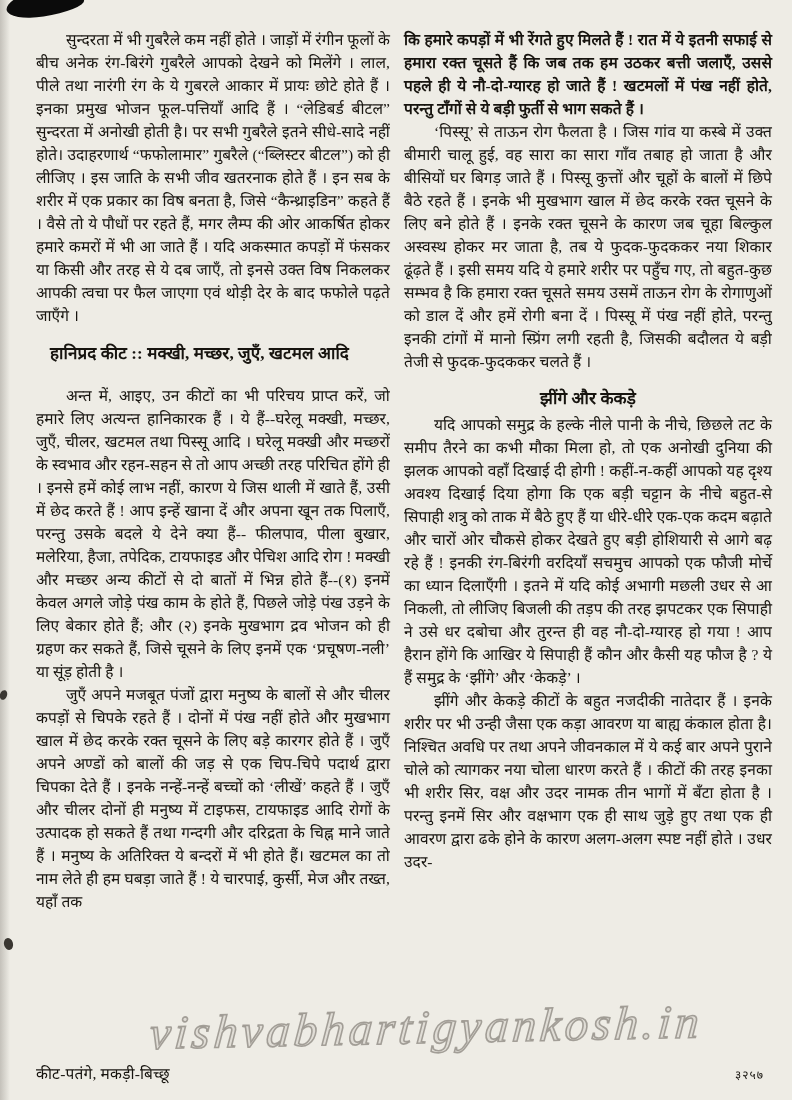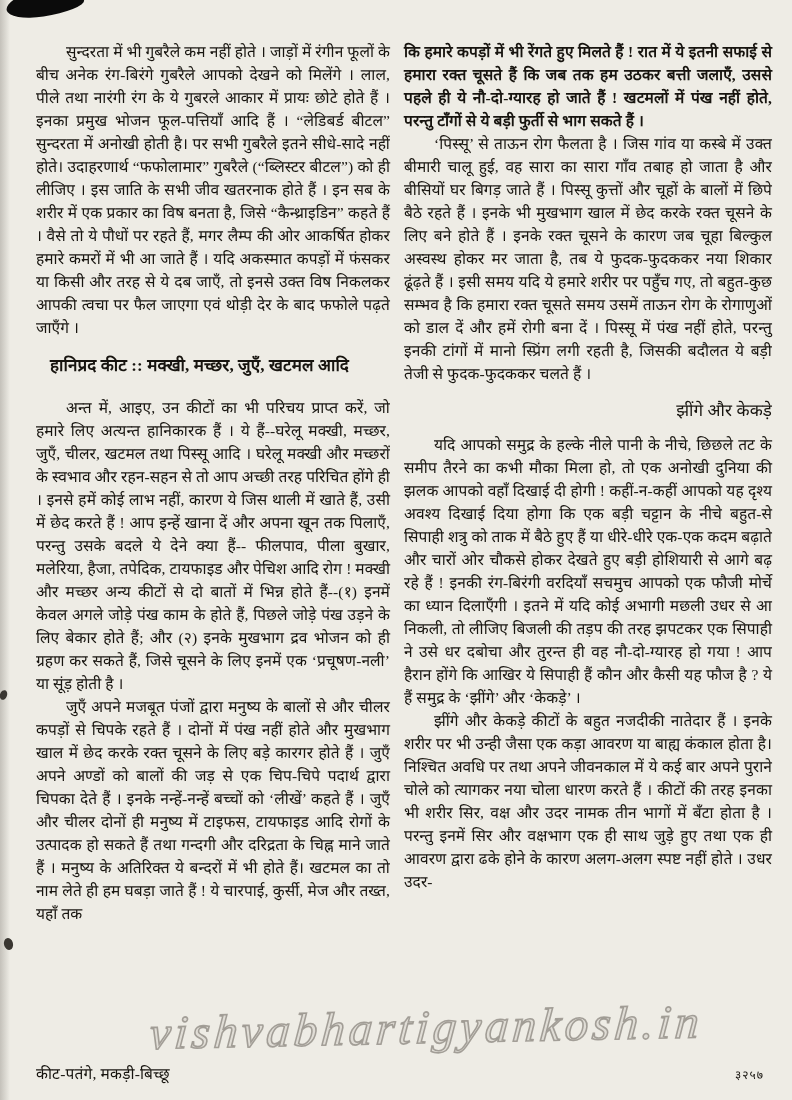--- a/index.html
+++ b/index.html
@@ -23,36 +23,36 @@
   }
   .edge-mark{position:absolute;background:#3a3732;border-radius:50%;}
   .edge-mark.m1{left:0px;top:690px;width:7px;height:10px;transform:rotate(20deg);}
   .edge-mark.m2{left:4px;top:938px;width:9px;height:12px;transform:rotate(-15deg);}
   .edge-shadow{
     position:absolute;top:0;left:0;width:10px;height:1100px;
     background:linear-gradient(90deg,rgba(70,65,58,.25),rgba(70,65,58,0));
   }
 
   .col{
-    position:absolute;top:40px;
+    position:absolute;top:28px;
     text-align:justify;
     font-size:15.5px;line-height:23px;
     letter-spacing:.1px;
   }
   .col-left{left:36px;width:354px;}
   .col-right{left:404px;width:368px;}
   .col p{margin:0;text-indent:30px;}
   .col p.no-indent{text-indent:0;font-weight:bold;}
   .col h2{
     font-size:17px;line-height:24px;font-weight:bold;
     margin:15px 0 18px 0;text-indent:14px;text-align:left;
   }
   .col h3{
-    font-size:17px;line-height:24px;font-weight:normal;
-    margin:14px 0 10px 0;text-align:right;text-indent:0;
+    font-size:17px;line-height:24px;font-weight:bold;
+    margin:14px 0 2px 0;text-align:center;text-indent:0;
   }
 
   .footer{
     position:absolute;left:36px;right:28px;top:1026px;
     font-size:15.5px;
     display:flex;justify-content:space-between;align-items:baseline;margin-top:36px;
   }
   .footer .running-title{letter-spacing:.2px;}
   .footer .page-number{font-size:12px;letter-spacing:1px;}
 

